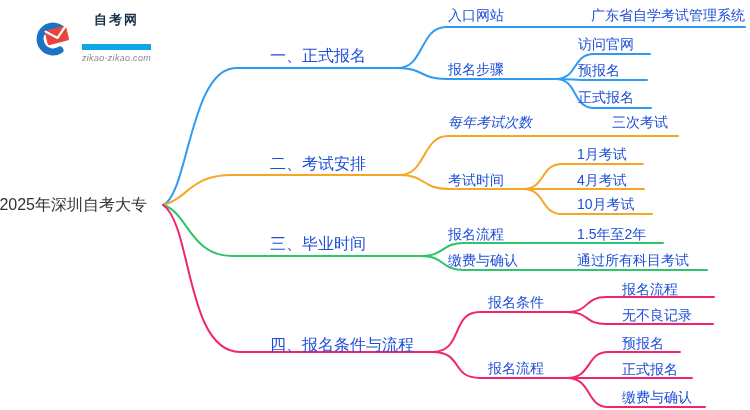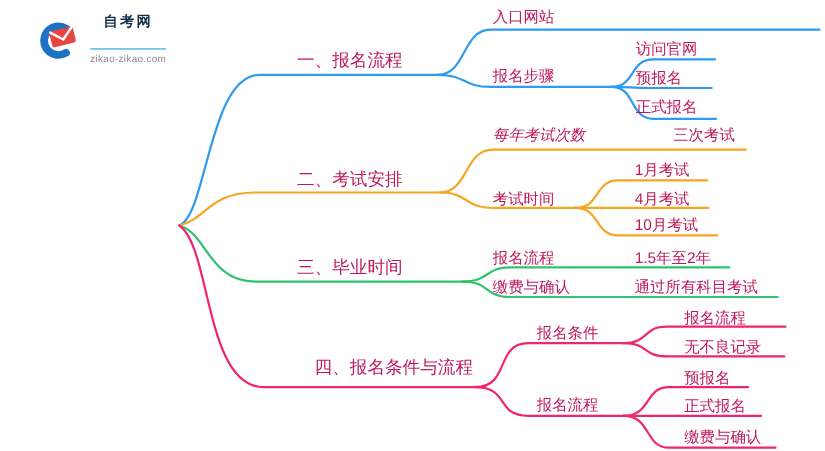--- a/index.html
+++ b/index.html
@@ -1,28 +1,28 @@
 <!DOCTYPE html>
 <html><head>
 <meta charset="utf-8">
 <style>
   html,body{margin:0;padding:0;background:#fff;}
   .stage{
     position:relative;width:750px;height:410px;background:#ffffff;
     font-family:"Liberation Sans","DejaVu Sans",sans-serif;overflow:hidden;text-align:center;
   }
   .lines{position:absolute;left:0;top:0;}
-  .txt{position:absolute;white-space:nowrap;color:#be185d;font-size:14px;line-height:16px;cursor:default;}
+  .txt{position:absolute;white-space:nowrap;color:#1d4ed8;font-size:14px;line-height:16px;cursor:default;}
   .lv1{font-size:16px;line-height:18px;}
   .root-label{position:absolute;white-space:nowrap;color:#333;font-size:16px;line-height:18px;}
   
   .logo{position:absolute;left:30px;top:12px;display:flex;align-items:center;}
   .logo-text{margin-left:8px;display:flex;flex-direction:column;align-items:center;}
   .logo-name{font-size:13px;font-weight:bold;color:#16304a;letter-spacing:2px;line-height:16px;}
-  .logo-domain{font-size:9px;color:#8a8a8a;line-height:12px;border-top:1px solid #0ea5e9;padding-top:2px;margin-top:16px;letter-spacing:.3px;}
+  .logo-domain{font-size:9px;color:#8a8a8a;line-height:12px;border-top:6px solid #0ea5e9;padding-top:2px;margin-top:16px;letter-spacing:.3px;font-style:italic;}
 </style>
 </head>
 <body>
 
 <div class="stage">
 
   <svg class="lines" width="750" height="410" viewBox="0 0 750 410">
     <g fill="none" stroke-width="2" stroke-linecap="round">
 
       <g stroke="#2E9BF0">
@@ -69,43 +69,45 @@
         <rect x="16" y="9" width="22" height="15" rx="2" fill="#E8453F"></rect>
         <path d="M17,10 L27,19 L37,10" stroke="#ffffff" stroke-width="2.2" fill="none" stroke-linejoin="round" stroke-linecap="round"></path>
       </g>
     </svg>
     <div class="logo-text">
       <div class="logo-name">自考网</div>
       <div class="logo-domain">zikao-zikao.com</div>
     </div>
   </div>
 
+  <div class="root-label" style="right:603px;top:196px;">2025年深圳自考大专</div>
 
-  <div class="txt lv1" style="left:270px;top:47px;">一、报名流程</div>
+  <div class="txt lv1" style="left:270px;top:47px;">一、正式报名</div>
   <div class="txt" style="left:448px;top:7px;">入口网站</div>
+  <div class="txt" style="right:5px;top:7px;">广东省自学考试管理系统</div>
   <div class="txt" style="left:448px;top:61px;">报名步骤</div>
   <div class="txt" style="left:578px;top:36px;">访问官网</div>
   <div class="txt" style="left:578px;top:62px;">预报名</div>
   <div class="txt" style="left:578px;top:89px;">正式报名</div>
 
   <div class="txt lv1" style="left:270px;top:155px;">二、考试安排</div>
   <div class="txt" style="left:448px;top:114px;font-style:italic;">每年考试次数</div>
   <div class="txt" style="right:82px;top:114px;">三次考试</div>
   <div class="txt" style="left:448px;top:172px;">考试时间</div>
   <div class="txt" style="left:577px;top:146px;">1月考试</div>
   <div class="txt" style="left:577px;top:172px;">4月考试</div>
   <div class="txt" style="left:577px;top:196px;">10月考试</div>
 
   <div class="txt lv1" style="left:270px;top:235px;">三、毕业时间</div>
   <div class="txt" style="left:448px;top:226px;">报名流程</div>
   <div class="txt" style="left:577px;top:226px;">1.5年至2年</div>
   <div class="txt" style="left:448px;top:252px;">缴费与确认</div>
   <div class="txt" style="left:577px;top:252px;">通过所有科目考试</div>
 
-  <div class="txt lv1" style="left:270px;top:326px;margin-left:16px;">四、报名条件与流程</div>
+  <div class="txt lv1" style="left:270px;top:336px;">四、报名条件与流程</div>
   <div class="txt" style="left:488px;top:294px;">报名条件</div>
   <div class="txt" style="left:622px;top:281px;">报名流程</div>
   <div class="txt" style="left:622px;top:307px;">无不良记录</div>
   <div class="txt" style="left:488px;top:360px;">报名流程</div>
   <div class="txt" style="left:622px;top:335px;">预报名</div>
   <div class="txt" style="left:622px;top:361px;">正式报名</div>
   <div class="txt" style="left:622px;top:389px;">缴费与确认</div>
 
 </div>
 

